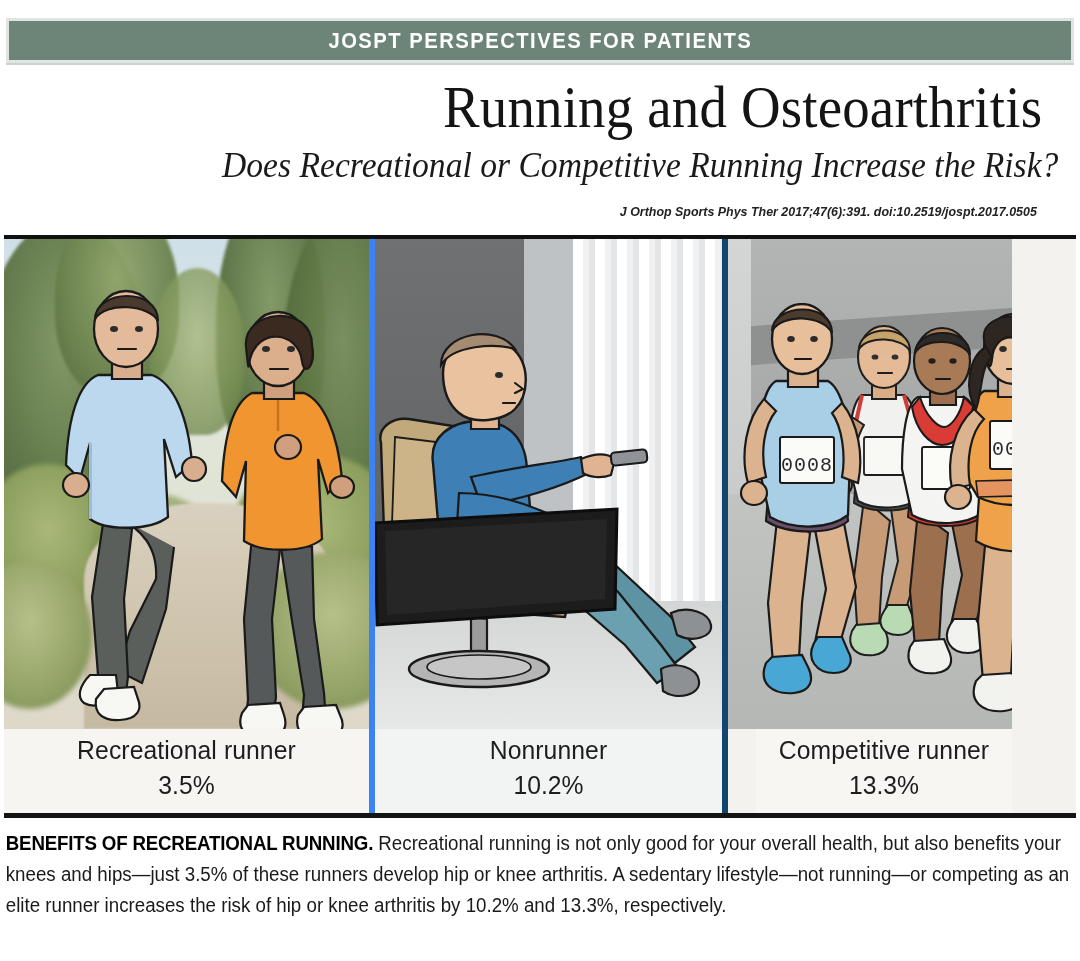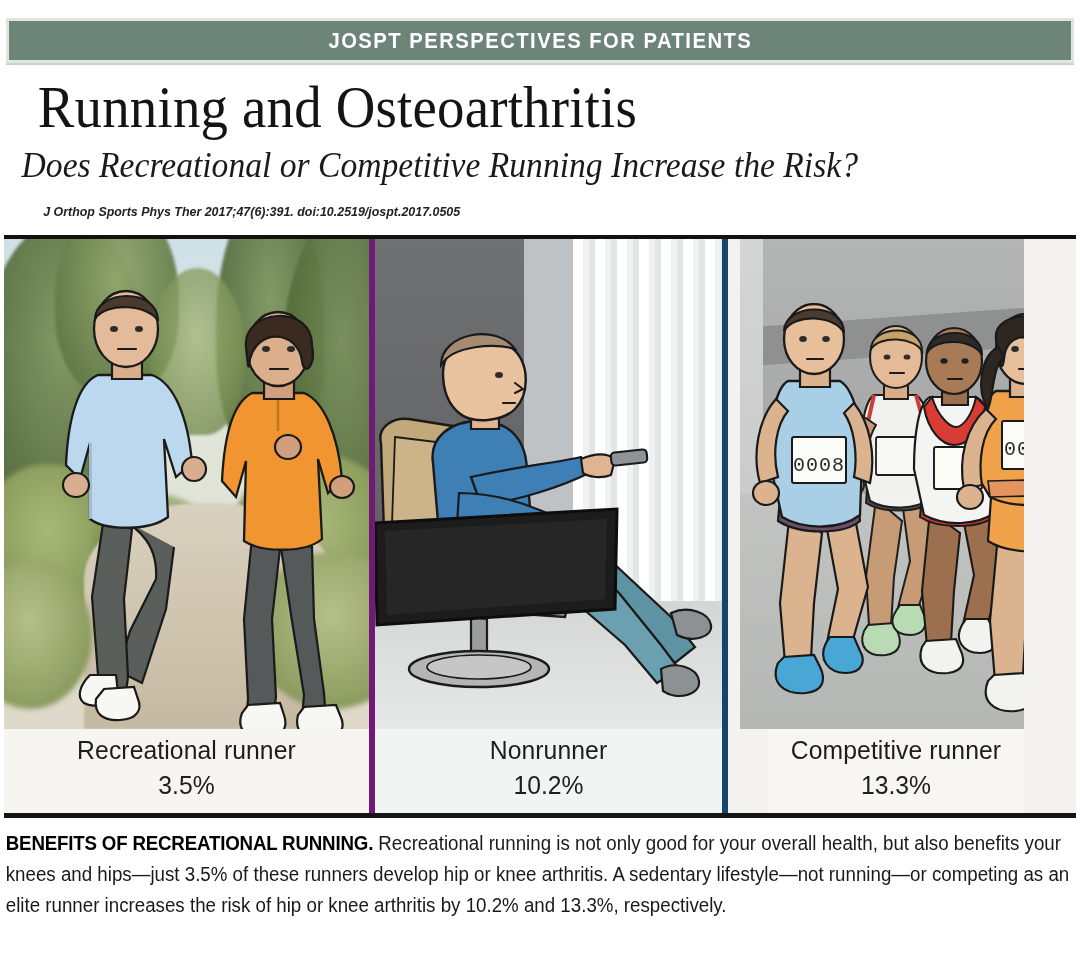--- a/index.html
+++ b/index.html
@@ -40,21 +40,21 @@
     font-weight: bold;
     font-size: 22px;
     letter-spacing: 1.6px;
     transform: scaleX(0.92);
     text-transform: uppercase;
     white-space: nowrap;
   }
 
   
   .title-block {
-    text-align: left;
+    text-align: right;
     padding-top: 24px;
   }
   .main-title {
     font-family: "Liberation Serif", "DejaVu Serif", serif;
     font-size: 59px;
     line-height: 62px;
     color: #141414;
     font-weight: normal;
     letter-spacing: 0.2px;
     transform: scaleX(0.93);
@@ -90,22 +90,22 @@
     background: #f3f2ef;
   }
   .panel {
     position: relative;
     flex: 0 0 auto;
     display: flex;
     flex-direction: column;
     overflow: hidden;
   }
   .panel.p1 { width: 365px; }
-  .panel.p2 { width: 347px; border-left: 6px solid #701a75; border-right: 6px solid #14466d; }
-  .panel.p3 { width: 284px; padding-left: 12px; }
+  .panel.p2 { width: 347px; border-left: 6px solid #3b82f6; border-right: 6px solid #14466d; }
+  .panel.p3 { width: 284px; }
   .panel-art {
     position: relative;
     height: 494px;
     overflow: hidden;
   }
   .panel-caption {
     height: 85px;
     background: #f6f5f1;
     text-align: center;
     padding-top: 6px;

